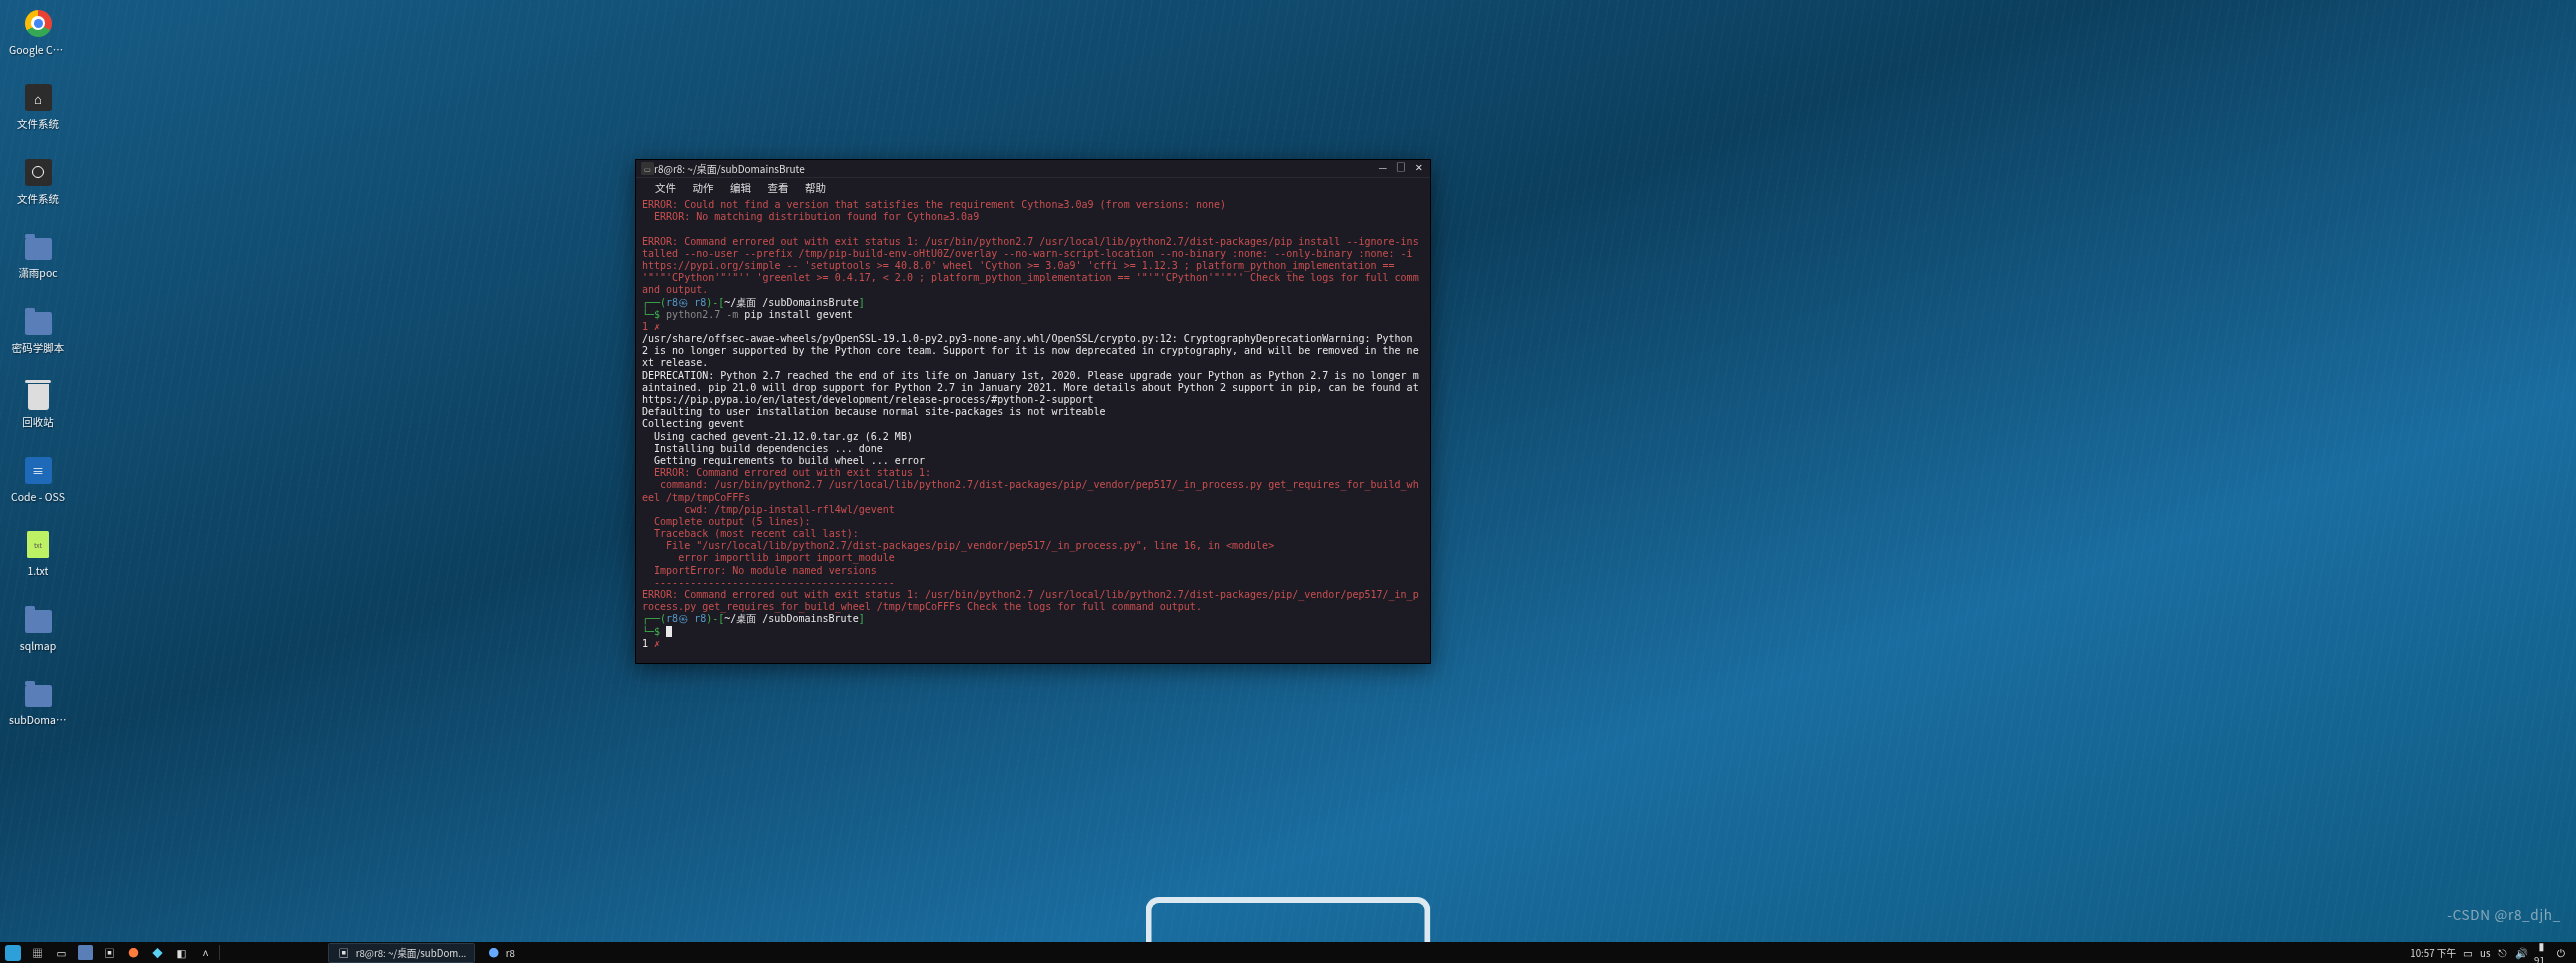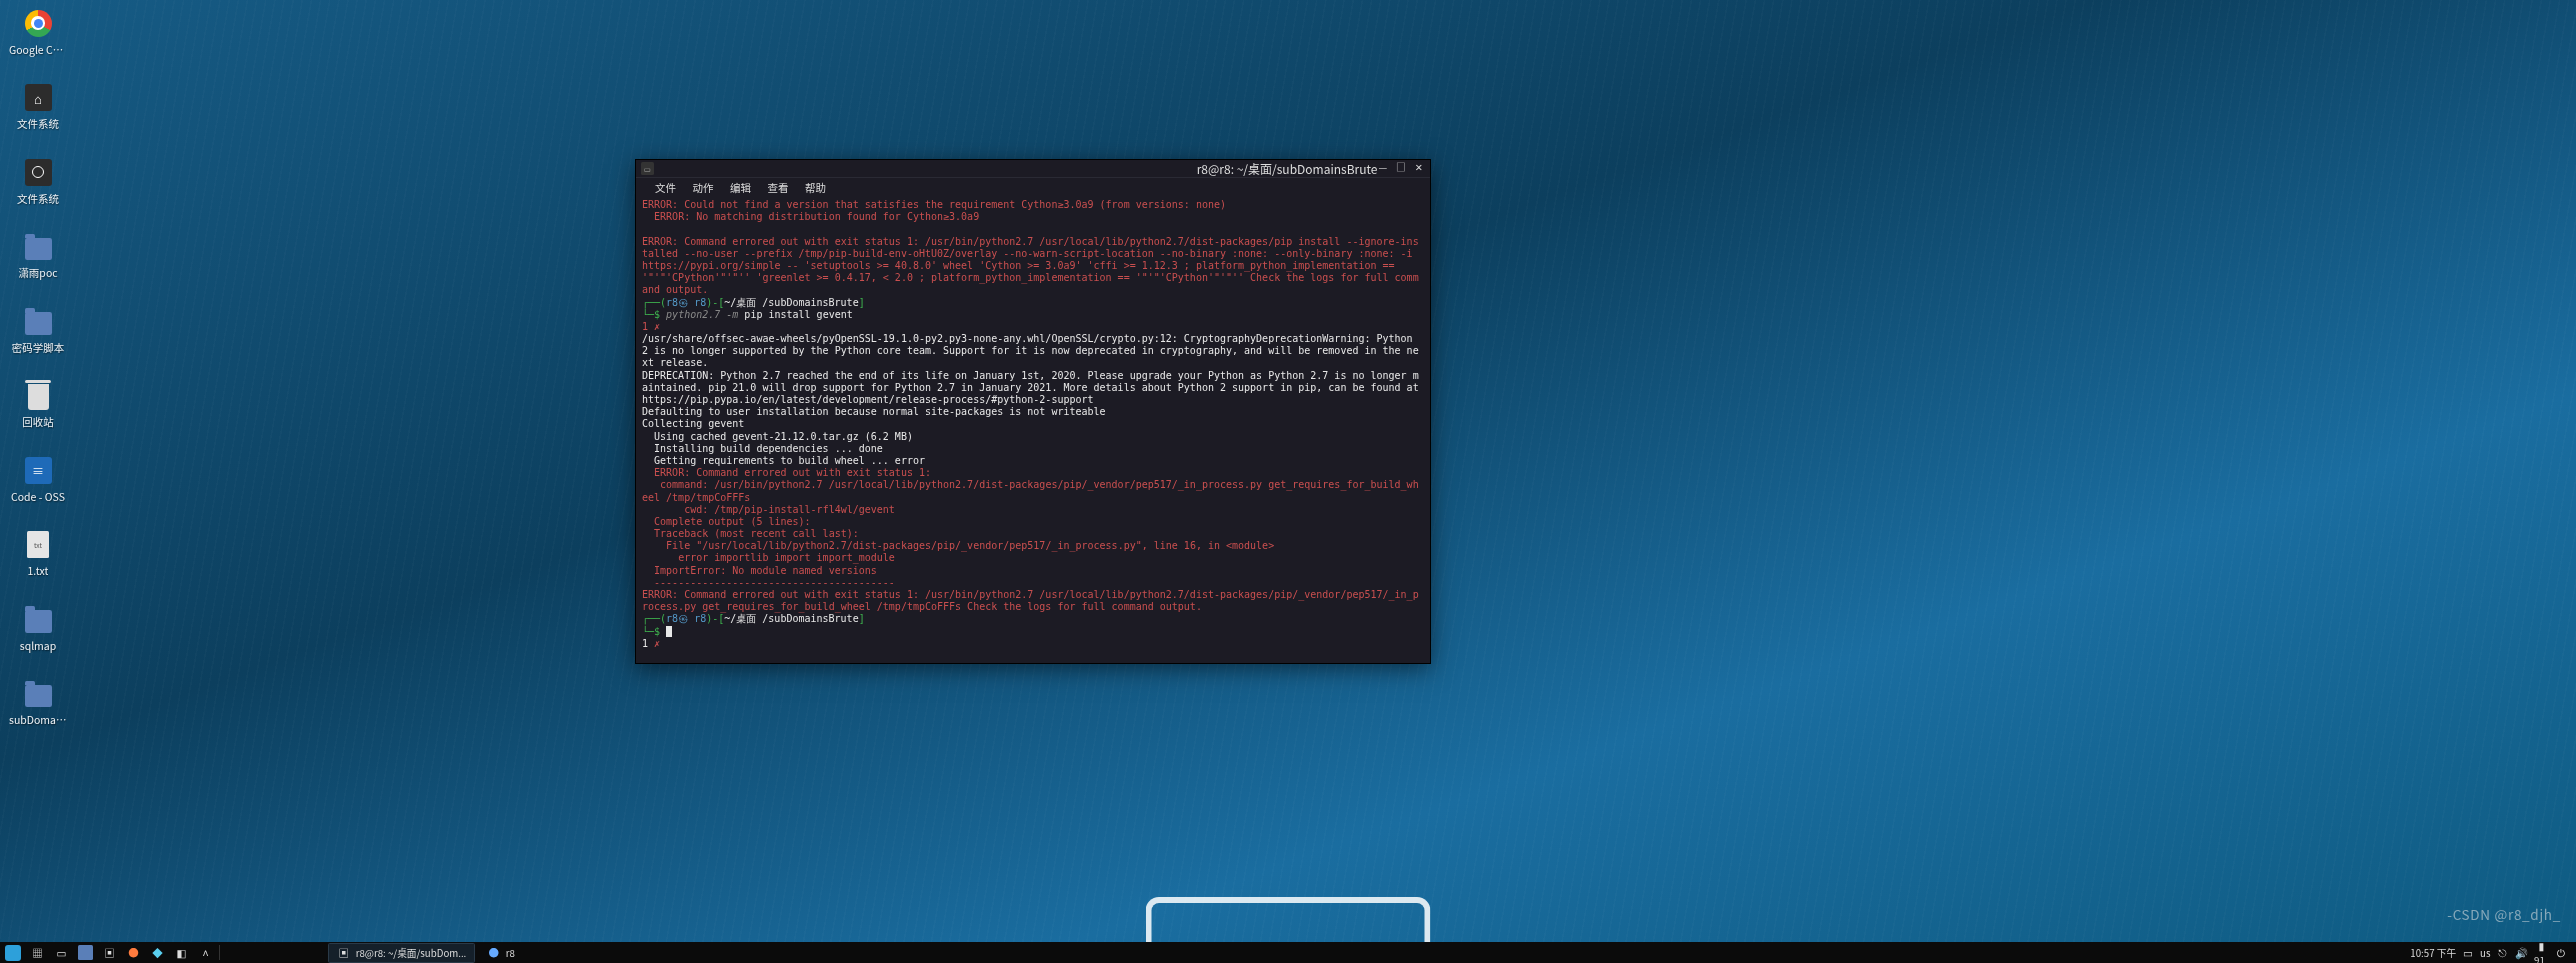--- a/index.html
+++ b/index.html
@@ -51,61 +51,61 @@
   .chrome-circle::after{content:"";position:absolute;inset:6.7px;background:#fff;border-radius:50%;}
   .chrome-circle::before{content:"";position:absolute;inset:9px;background:#4285f4;border-radius:50%;z-index:2;}
   .home-box{width:27px;height:27px;background:#2c2c2c;border-radius:3px;display:flex;align-items:center;justify-content:center;color:#fff;font-size:13.5px;}
   .fs-box{width:27px;height:27px;background:#2c2c2c;border-radius:3px;display:flex;align-items:center;justify-content:center;}
   .fs-box .inner{width:12px;height:12px;border:1.5px solid #fff;border-radius:50%;}
   .folder-box{width:27px;height:22.5px;background:#5a7fb8;border-radius:2.2px;position:relative;margin-top:4.5px;}
   .folder-box::before{content:"";position:absolute;top:-3.7px;left:0;width:10.5px;height:4.5px;background:#5a7fb8;border-radius:1.5px 1.5px 0 0;}
   .trash-box{width:21px;height:25.5px;background:#ddd;border-radius:0 0 3px 3px;position:relative;margin-top:3px;}
   .trash-box::before{content:"";position:absolute;top:-4.5px;left:-2.2px;right:-2.2px;height:3.7px;background:#ddd;border-radius:1.5px;}
   .vsc-box{width:27px;height:27px;background:#1e6ab8;display:flex;align-items:center;justify-content:center;color:#fff;font-size:12px;border-radius:3px;}
-  .txt-box{width:22.5px;height:27px;background:#e5e5e5;border-radius:1.5px;display:flex;align-items:center;justify-content:center;color:#555;font-size:6.7px;}
+  .txt-box{width:22.5px;height:27px;background:#bef264;border-radius:1.5px;display:flex;align-items:center;justify-content:center;color:#555;font-size:6.7px;}
   
   .terminal {
     position: absolute;
     left: 635px; top: 159px;
     width: 796px; height: 505px;
     background: #1c1b24;
     border: 0.7px solid #000;
     box-shadow: 0 4.5px 22.5px rgba(0,0,0,.5);
     display:flex; flex-direction:column;
     z-index:10;
   }
   .term-titlebar {
     height:18px; background:#1c1b24;
     display:flex; align-items:center;
     border-bottom:0.7px solid #2a2a34;
     position:relative;
   }
   .term-icon{width:13.5px;height:13.5px;margin-left:4.5px;background:#333;border-radius:1.5px;display:flex;align-items:center;justify-content:center;font-size:7.5px;color:#aaa;}
-  .term-title{flex:1;text-align:right;font-size:12px;color:#ddd;}
+  .term-title{flex:1;text-align:left;font-size:10px;color:#ddd;}
   .win-ctrls{display:flex;gap:7.5px;margin-right:6px;}
   .win-btn{width:10.5px;height:10.5px;color:#ddd;font-size:9.7px;line-height:9px;cursor:pointer;text-align:center;}
   .term-menubar{
     height:18px; display:flex; align-items:center; gap:16.5px;
     padding-left:19px; font-size:10.5px; color:#ddd;
   }
   .term-menubar span{cursor:pointer;}
   .term-body{
     flex:1; padding: 3px 6px;
     font-family: "DejaVu Sans Mono", Consolas, monospace;
     font-size: 10px;
     line-height: 1.22;
     overflow:hidden;
     white-space: pre-wrap;
     word-break: break-all;
     color:#ddd;
   }
   .err{color:#c94f4f;margin-top:46px;}
   .grn{color:#3fb54f;}
   .blu{color:#5499c7;}
-  .gry{color:#888;font-style:italic;}
+  .gry{color:#888;}
   .wht{color:#e8e8e8;}
   .cursor-blk{display:inline-block;width:6px;height:10.5px;background:#e8e8e8;vertical-align:middle;}
   
   .kali-wm{
     position:absolute;
     left:50%; transform:translateX(-50%);
     bottom: 0px;
     width: 285px; height: 67px;
     border: 6px solid rgba(255,255,255,.85);
     border-bottom: none;

